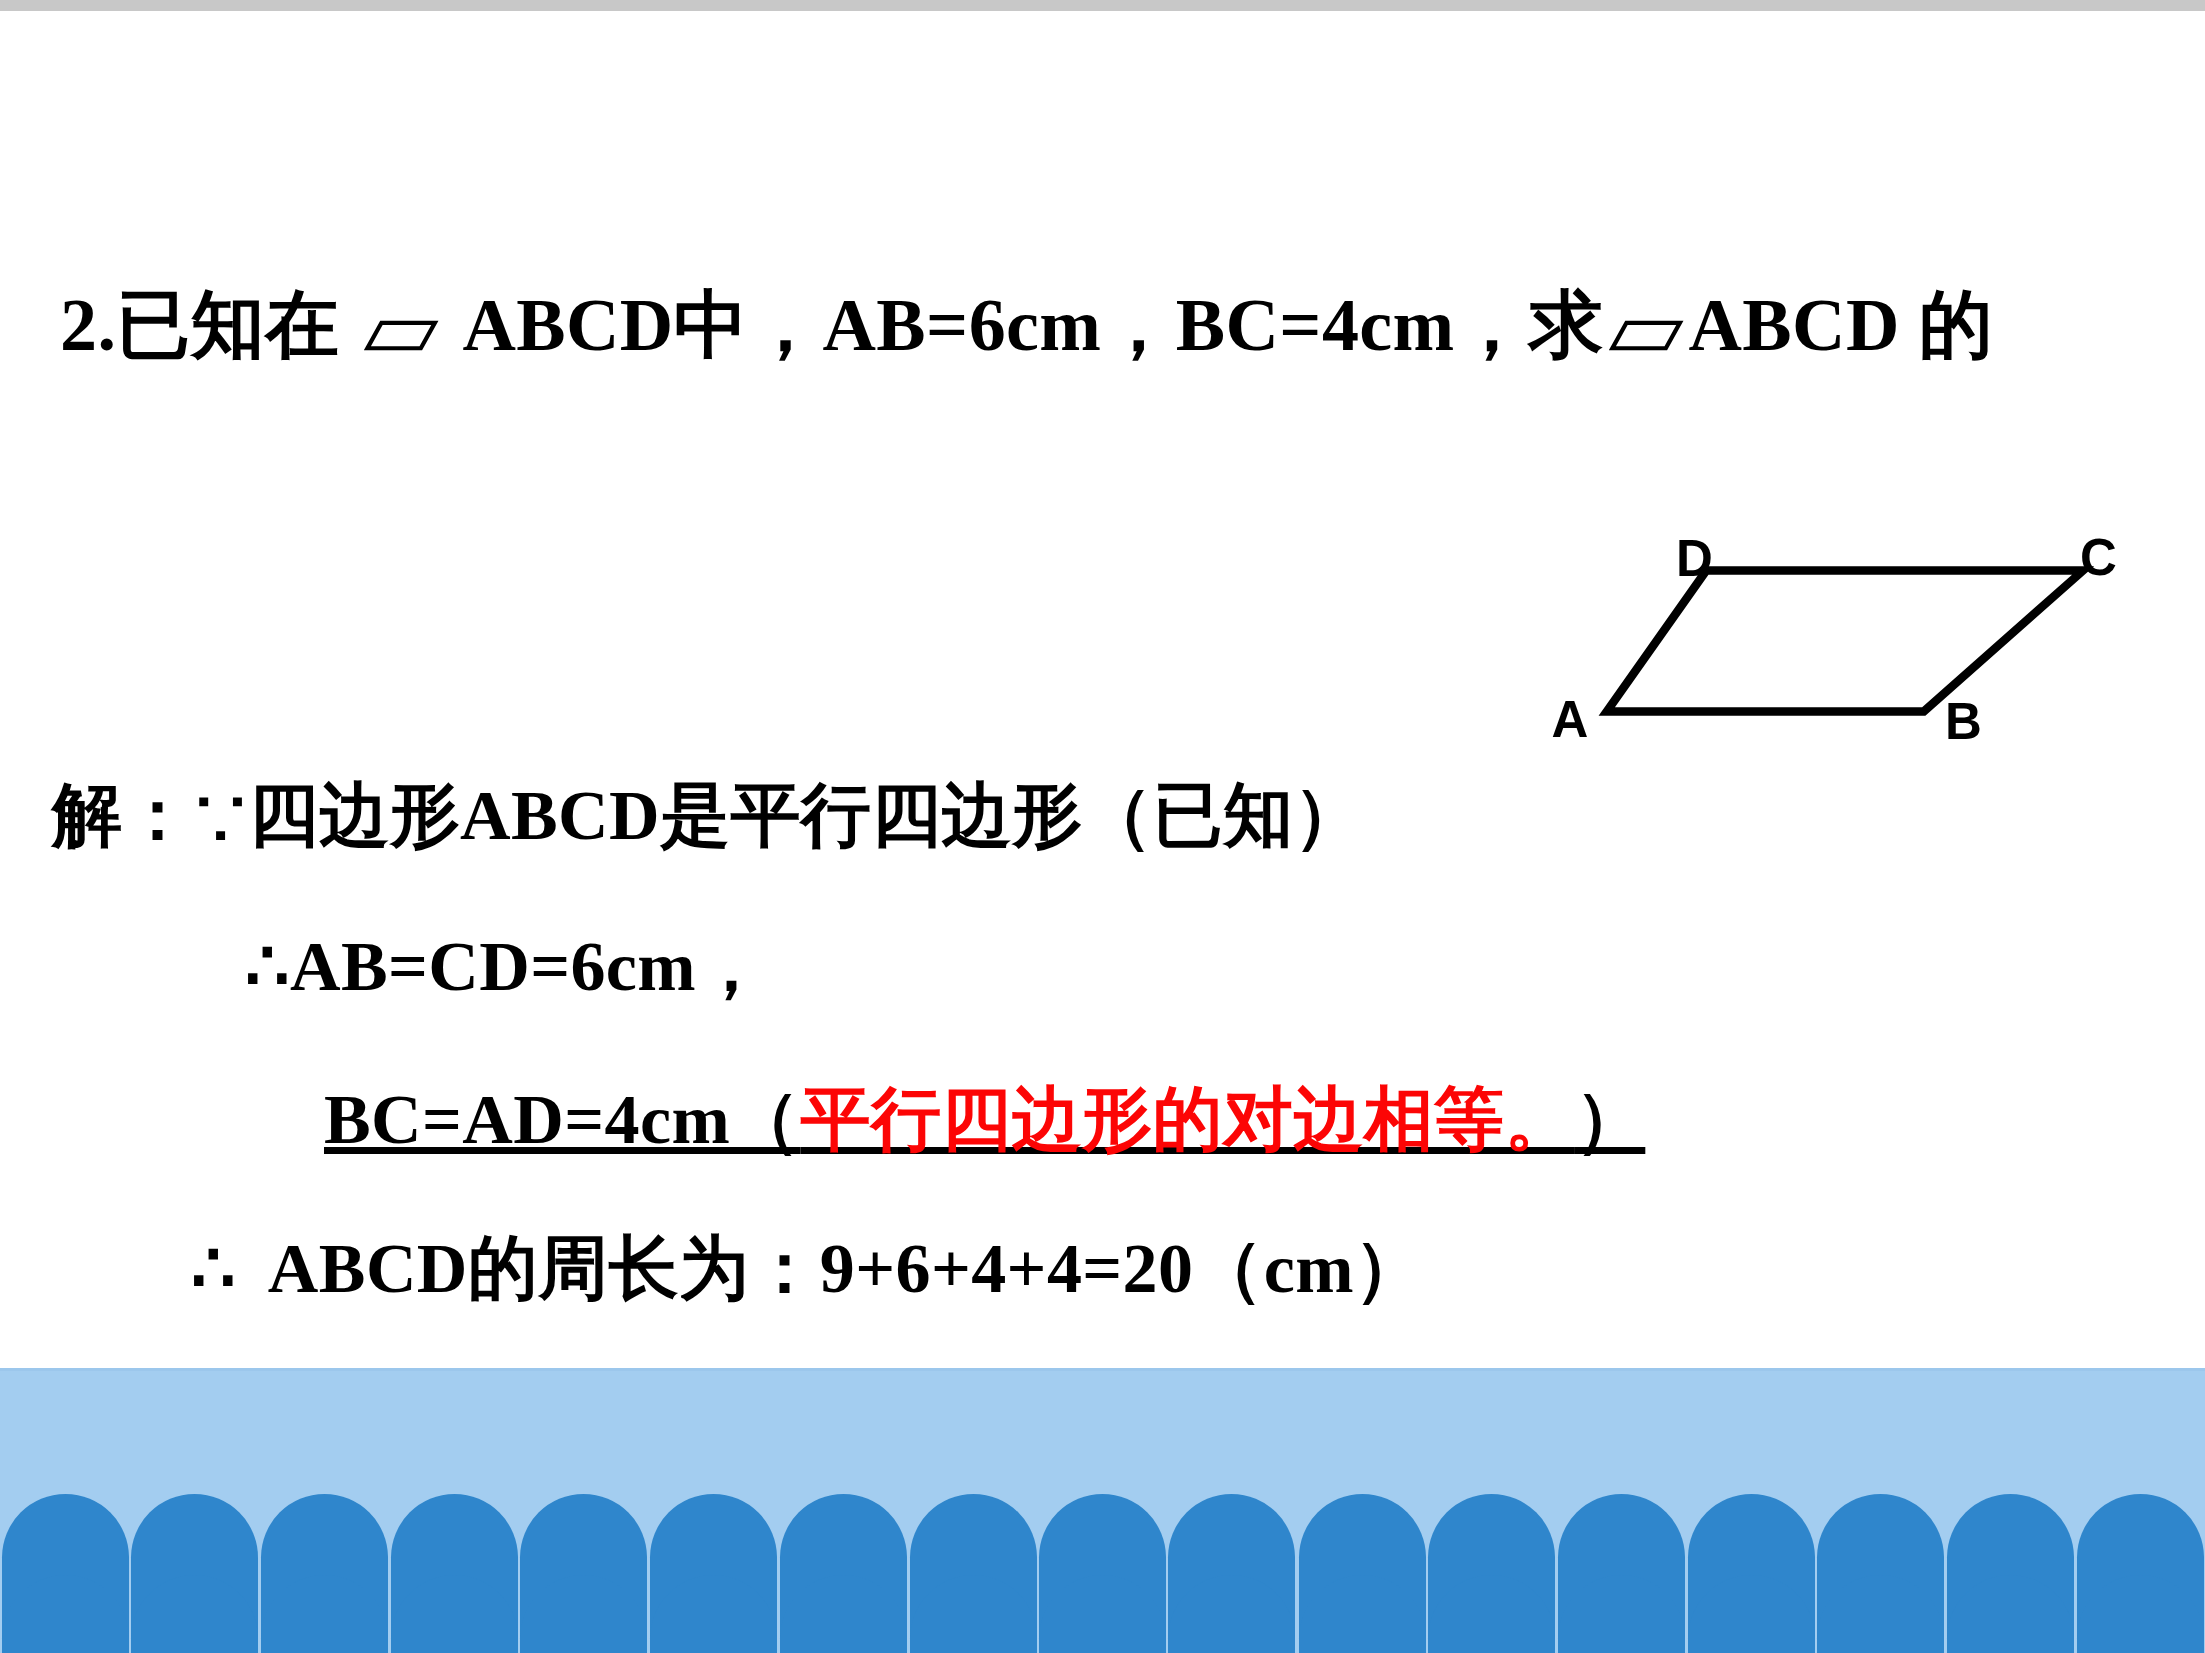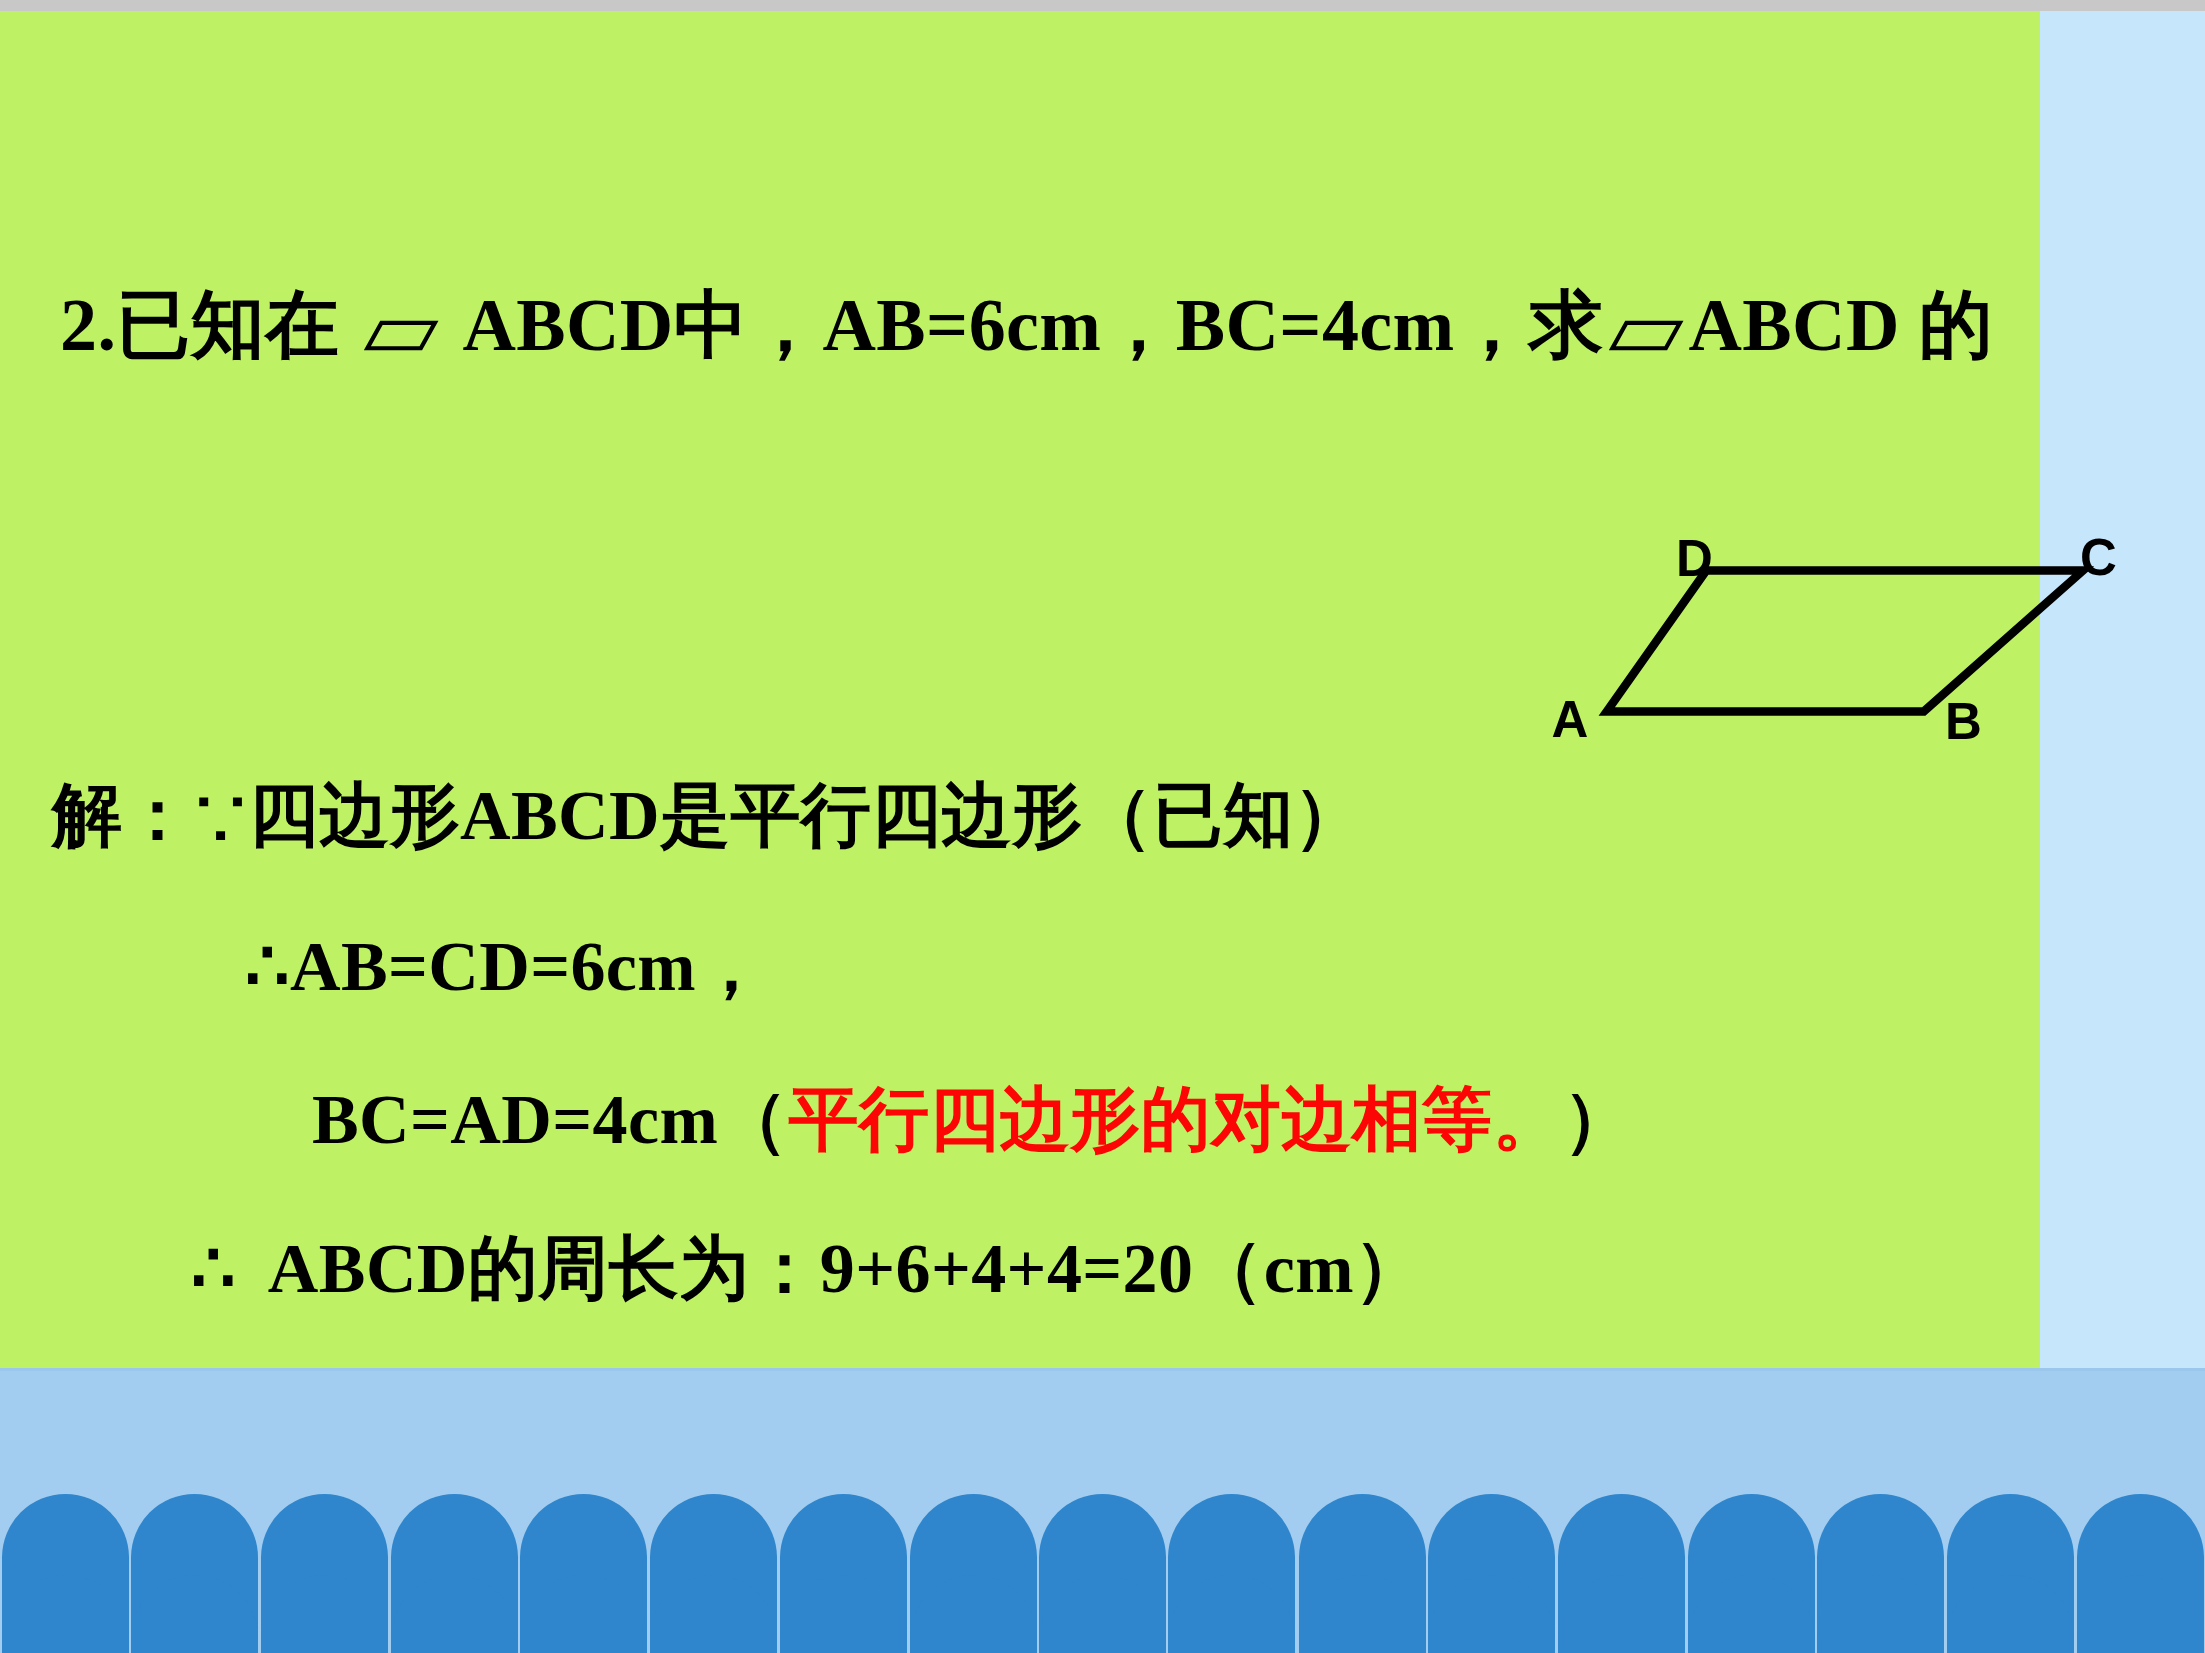--- a/index.html
+++ b/index.html
@@ -31,23 +31,23 @@
     width: 2205px;
     height: 10.7px;
     background: #c8c8c8;
   }
 
   
   .content {
     position: absolute;
     left: 0;
     top: 10.7px;
-    width: 2040px;
+    width: 2205px;
     height: 1358px;
-    background: #bef264;
+    background: #ffffff;
   }
 
   
   .txt {
     position: absolute;
     color: #000000;
     font-family: "Liberation Serif", "DejaVu Serif", serif;
     font-weight: bold;
     white-space: pre;
     letter-spacing: 0.4px;
@@ -71,23 +71,24 @@
     left: 52px;
     top: 766px;
     font-size: 70px;
   }
   #solution-line2 {
     left: 245px;
     top: 917px;
     font-size: 70px;
   }
   #solution-line3 {
-    left: 312px;
+    left: 324px;
     top: 1070px;
     font-size: 70px;
+    text-decoration: underline;
   }
   #solution-line4 {
     left: 191px;
     top: 1219px;
     font-size: 70px;
   }
 
   .red-note {
     color: #fc0505;
   }

